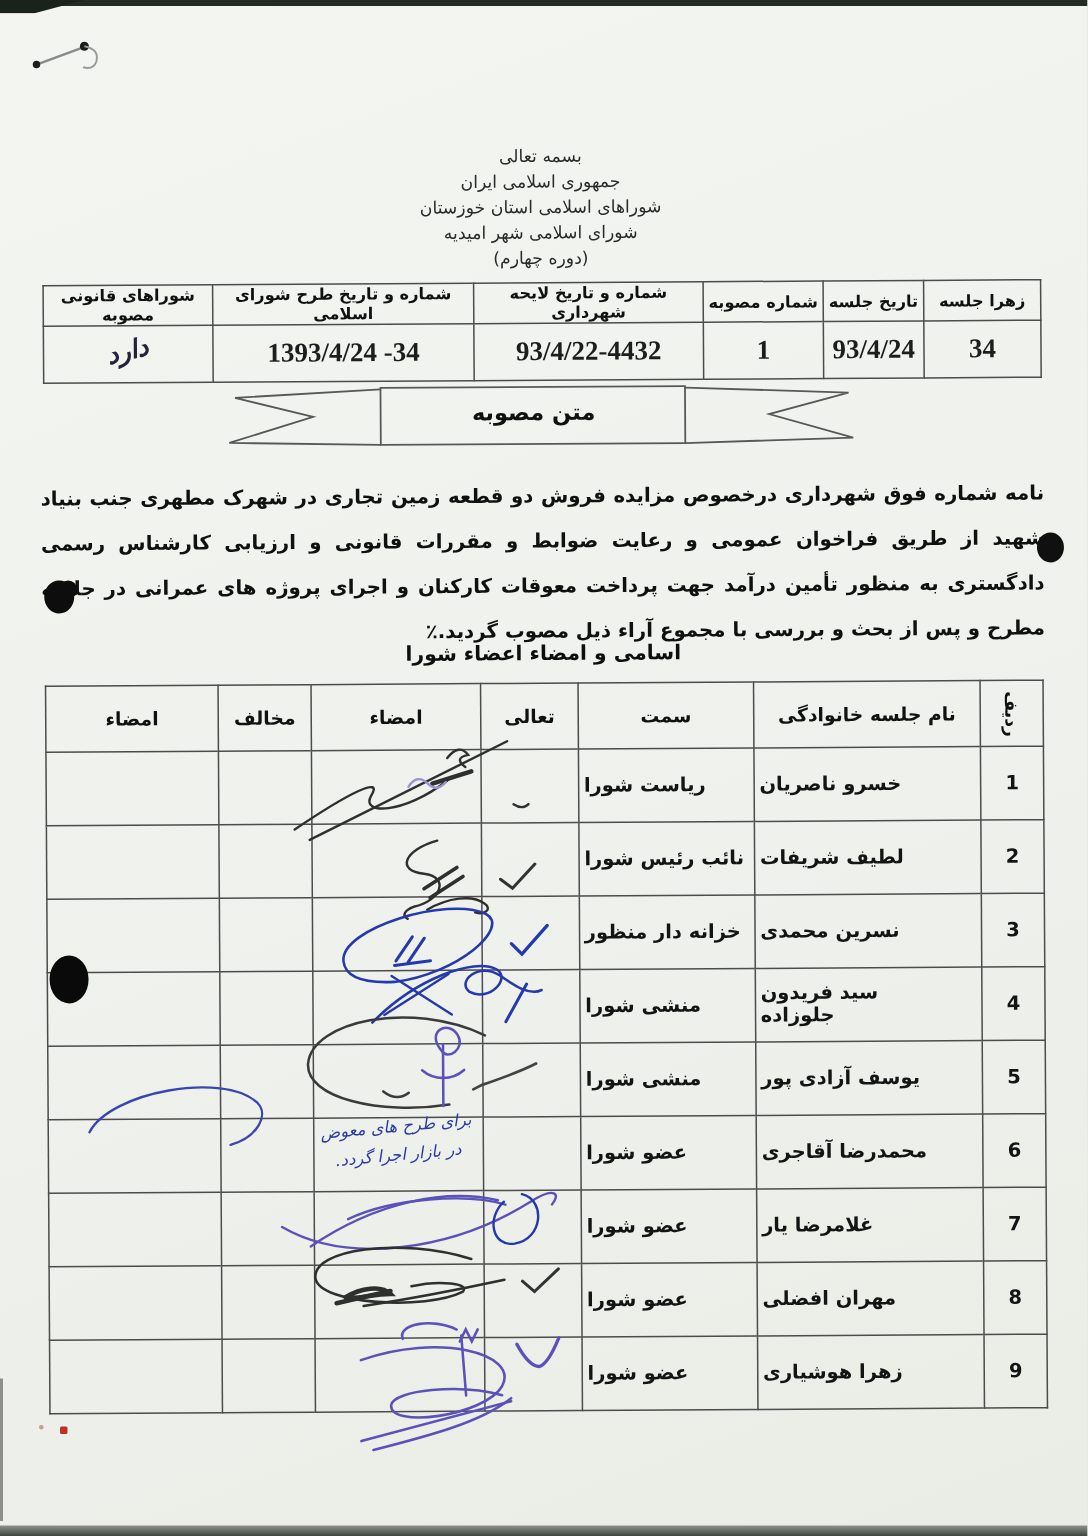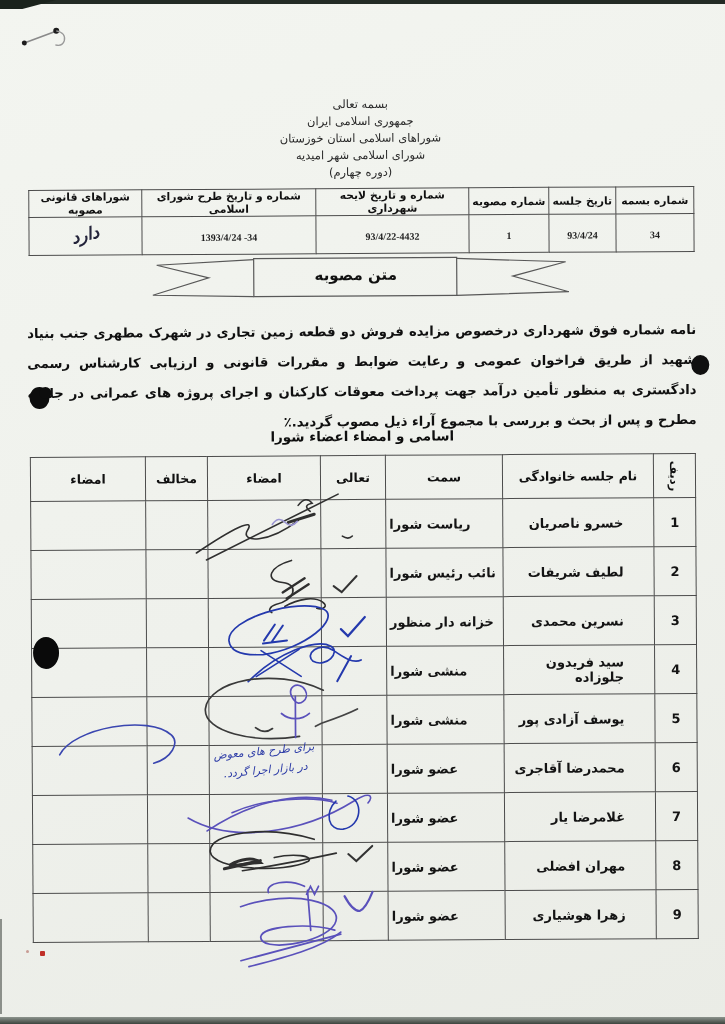--- a/index.html
+++ b/index.html
@@ -23,21 +23,21 @@
     position:absolute;top:96px;left:0;width:725px;
     text-align:center;font-size:11.5px;line-height:17px;color:#2a2a2a;
     direction:rtl;
   }
   
   table{border-collapse:collapse;direction:rtl;}
   td,th{border:1px solid #4c4c4c;padding:0 3px;}
   .meta-table{position:absolute;top:188px;left:30px;width:665px;table-layout:fixed;}
   .meta-table th{height:25px;font-size:10.8px;font-weight:bold;color:#111;}
   .meta-table td{height:37px;text-align:center;}
-  .num{font-family:"Liberation Serif",serif;font-weight:bold;font-size:10px;color:#1d1d1d;direction:ltr;unicode-bidi:bidi-override;}
+  .num{font-family:"Liberation Serif",serif;font-weight:bold;font-size:18px;color:#1d1d1d;direction:ltr;unicode-bidi:bidi-override;}
   .hand-dared{
     display:inline-block;transform:rotate(-14deg) translateY(-2px);
     font-style:italic;font-weight:bold;font-size:17px;color:#23233a;
     font-family:"DejaVu Sans",sans-serif;
   }
   
   .ribbon{position:absolute;top:255px;left:150px;width:424px;height:45px;}
   .ribbon-label{
     position:absolute;top:11px;left:105px;width:204px;text-align:center;
     font-weight:bold;font-size:15px;color:#101010;direction:rtl;
@@ -50,21 +50,21 @@
   }
   
   .members-title{
     position:absolute;top:428px;left:0;width:725px;text-align:center;
     font-weight:bold;font-size:13.5px;color:#0e0e0e;direction:rtl;
   }
   .members-table{position:absolute;top:455px;left:30px;width:665px;table-layout:fixed;}
   .members-table th{height:43px;font-size:12.5px;font-weight:bold;color:#111;}
   .members-table td{height:48px;font-size:13px;font-weight:bold;color:#141414;}
   .cell-no{text-align:center;}
-  .cell-name{text-align:right;padding-right:30px;}
+  .cell-name{text-align:left;padding-right:30px;}
   .cell-pos{text-align:left;font-size:12px;}
   .vert{display:inline-block;transform:rotate(90deg);letter-spacing:1px;font-size:11.5px;}
   
   .ink-overlay{position:absolute;left:0;top:0;pointer-events:none;}
   .hand-note{
     position:absolute;top:741px;left:197px;width:132px;text-align:center;
     transform:rotate(-5deg);
     font-size:11px;line-height:19px;color:#2b3aa6;font-style:italic;direction:rtl;
   }
   
@@ -93,21 +93,21 @@
       <colgroup>
         <col style="width:78px">
           <col style="width:67px">
           <col style="width:80px">
         <col style="width:153px">
           <col style="width:174px">
           <col style="width:113px">
       </colgroup>
       <tbody>
           <tr>
-        <th>شماره بسمه</th>
+        <th>زهرا جلسه</th>
         <th>تاریخ جلسه</th>
         <th>شماره مصوبه</th>
         <th>شماره و تاریخ لایحه شهرداری</th>
         <th>شماره و تاریخ طرح شورای اسلامی</th>
         <th>شوراهای قانونی مصوبه</th>
       </tr>
       <tr>
         <td><span class="num">34</span></td>
         <td><span class="num">93/4/24</span></td>
         <td><span class="num">1</span></td>

